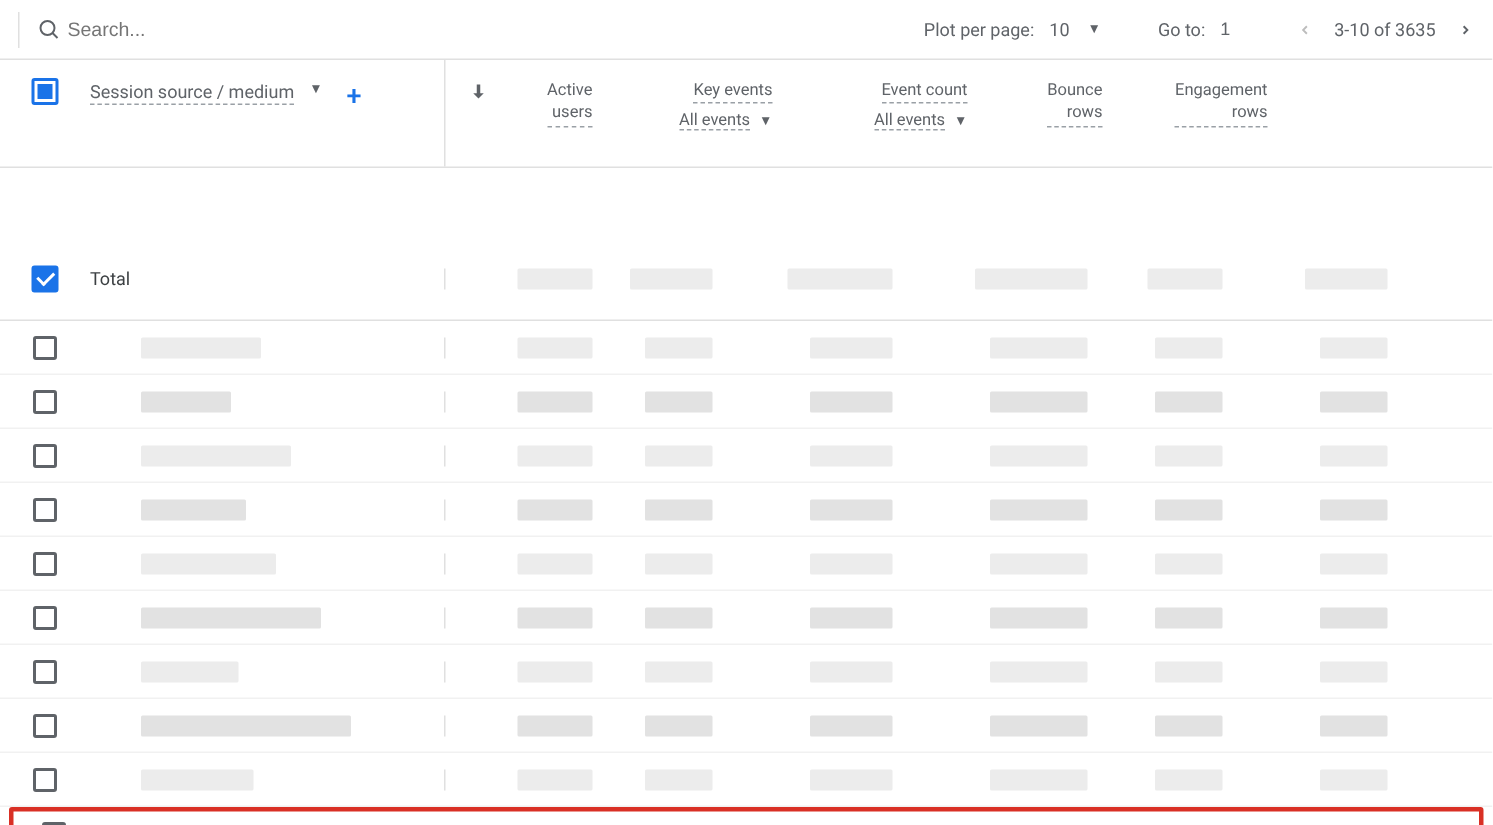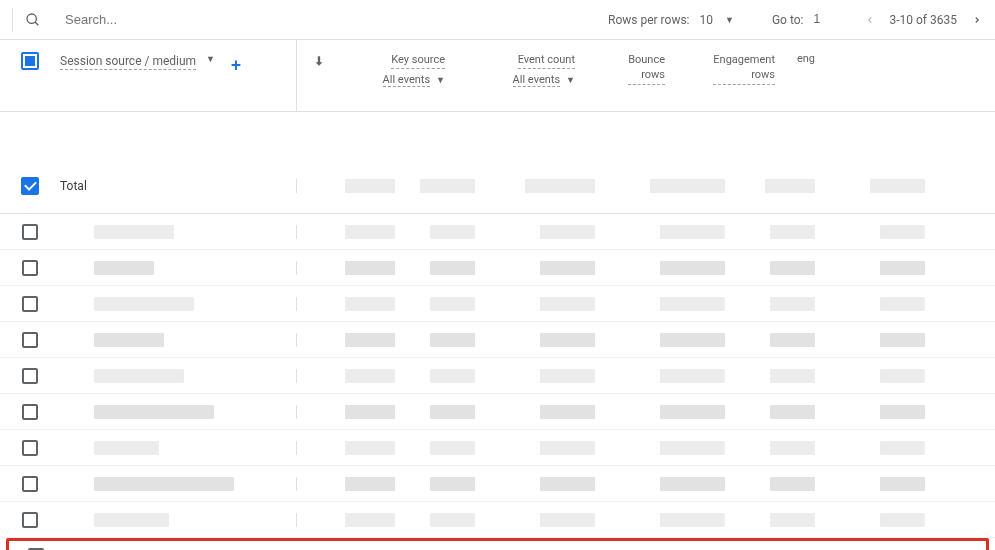--- a/index.html
+++ b/index.html
@@ -1,21 +1,21 @@
 <!DOCTYPE html>
 <html><head>
 <meta charset="utf-8">
 <style>
   * { box-sizing: border-box; margin: 0; padding: 0; }
   body { font-family: Roboto, Arial, sans-serif; font-size: 12px; color: #5f6368; background: #fff; width: 995px; }
   
   .toolbar { display: flex; align-items: center; height: 40px; border-bottom: 1px solid #e0e0e0; padding: 0 8px; gap: 8px; }
   .plot-btn { color: #1a73e8; font-size: 13px; padding: 6px 14px; background: #fff; border: 1px solid #dadce0; border-radius: 4px; cursor: pointer; }
   .vdiv { width: 1px; height: 24px; background: #e0e0e0; margin: 0 4px; }
-  .search-wrap { display: flex; align-items: center; gap: 24px; flex: 1; color: #5f6368; }
+  .search-wrap { display: flex; align-items: center; gap: 4px; flex: 1; color: #5f6368; }
   .search-wrap input { border: none; outline: none; font-size: 13px; color: #5f6368; width: 200px; }
   .pager { display: flex; align-items: center; gap: 10px; font-size: 12px; color: #5f6368; }
   .goto-input { width: 36px; border: none; border-bottom: 1px solid transparent; text-align: left; font-size: 12px; color: #5f6368; }
   .chev { width: 20px; height: 20px; display: inline-flex; align-items: center; justify-content: center; cursor: pointer; color: #5f6368; }
   .chev.dim { color: #bdbdbd; }
   
   .header-row { display: flex; border-bottom: 1px solid #e0e0e0; height: 72px; }
   .col-check { width: 60px; display: flex; align-items: flex-start; justify-content: center; padding-top: 12px; }
   .col-dim { width: 236px; display: flex; align-items: flex-start; padding-top: 14px; gap: 8px; color: #5f6368; font-size: 12px; }
   .dim-label { border-bottom: 1px dashed #9aa0a6; padding-bottom: 1px; text-align: center; }
@@ -65,21 +65,21 @@
   <div class="search-wrap">
     <span>
       <svg width="16" height="16" viewBox="0 0 24 24" fill="none" stroke="#5f6368" stroke-width="2">
           <circle cx="10" cy="10" r="7"></circle>
           <line x1="20" y1="20" x2="15" y2="15"></line>
         </svg>
     </span>
     <input type="text" placeholder="Search..." style="">
   </div>
   <div class="pager">
-    <span>Rows per rows:</span>
+    <span>Plot per page:</span>
     <span>10</span>
     <span class="tri-down">▼</span>
     <span style="width:18px"></span>
     <span>Go to:</span>
     <input class="goto-input" value="1" style="">
     <span class="chev dim">
       <svg width="10" height="10" viewBox="0 0 24 24" fill="none" stroke="currentColor" stroke-width="3">
           <polyline points="15 18 9 12 15 6"></polyline>
         </svg>
     </span>
@@ -100,44 +100,45 @@
     <span class="dim-label">Session source / medium</span>
     <span class="tri-down">▼</span>
     <span class="plus">+</span>
   </div>
   <div class="metrics-wrap">
     <div class="arrow-cell">
       <svg width="14" height="14" viewBox="0 0 24 24" fill="#5f6368">
           <path d="M12 20l-6-6h4V4h4v10h4z"></path>
         </svg>
     </div>
+    <div class="mcol w-au">
+        <span class="ml" style="white-space:pre-line">Active
+users</span>
+      </div>
     <div class="mcol w-ke">
-      <span class="ml">Key source</span>
+      <span class="ml">Key events</span>
       <span class="sub">
           <span class="st">All events</span>
           <span class="tri-down">▼</span>
         </span>
     </div>
     <div class="mcol w-ec">
       <span class="ml">Event count</span>
       <span class="sub">
           <span class="st">All events</span>
           <span class="tri-down">▼</span>
         </span>
     </div>
     <div class="mcol w-br">
         <span class="ml" style="white-space:pre-line">Bounce
 rows</span>
       </div>
     <div class="mcol w-er">
         <span class="ml" style="white-space:pre-line">Engagement
 rows</span>
-      </div>
-    <div class="mcol w-extra">
-        <span style="font-size:11px;color:#5f6368">eng</span>
       </div>
   </div>
 </div>
 
 <div style="height:46px"></div>
 
 <div class="row total">
   <div class="col-check">
       <span class="cb checked"></span>
     </div>

